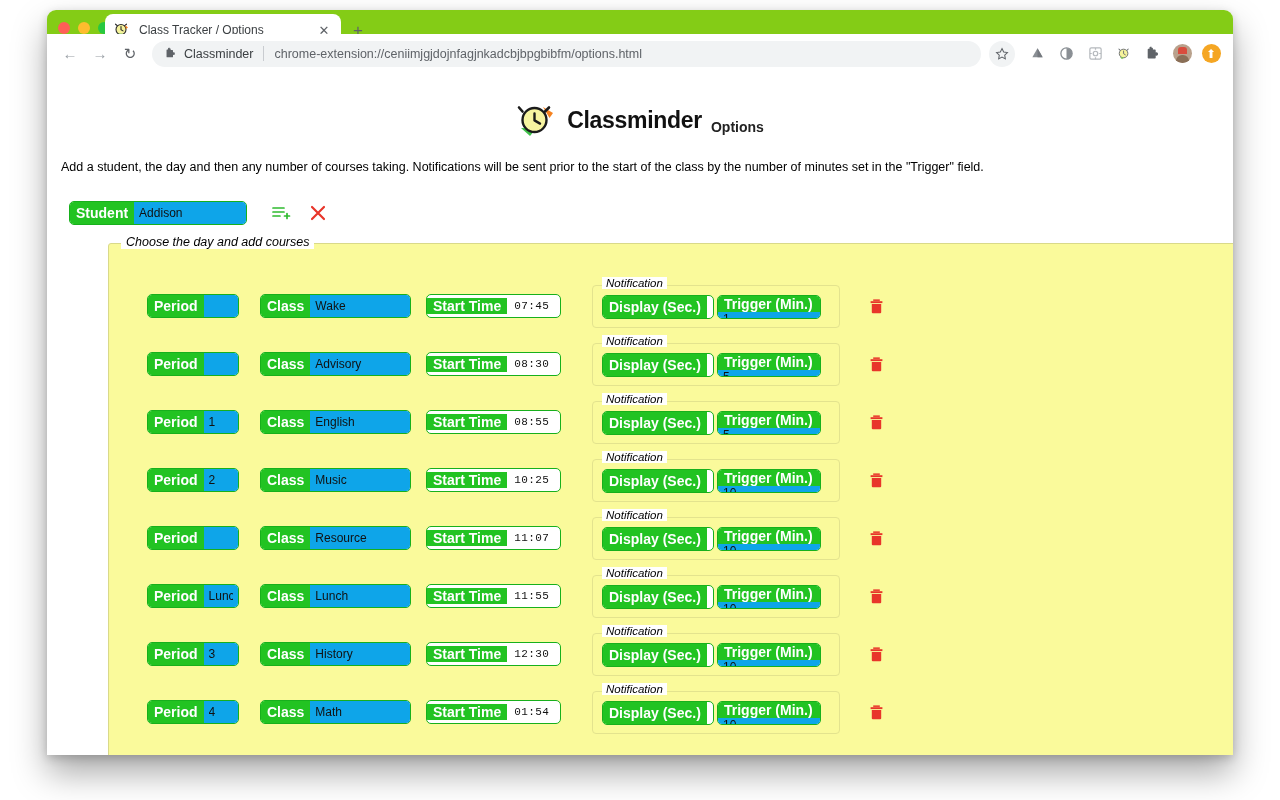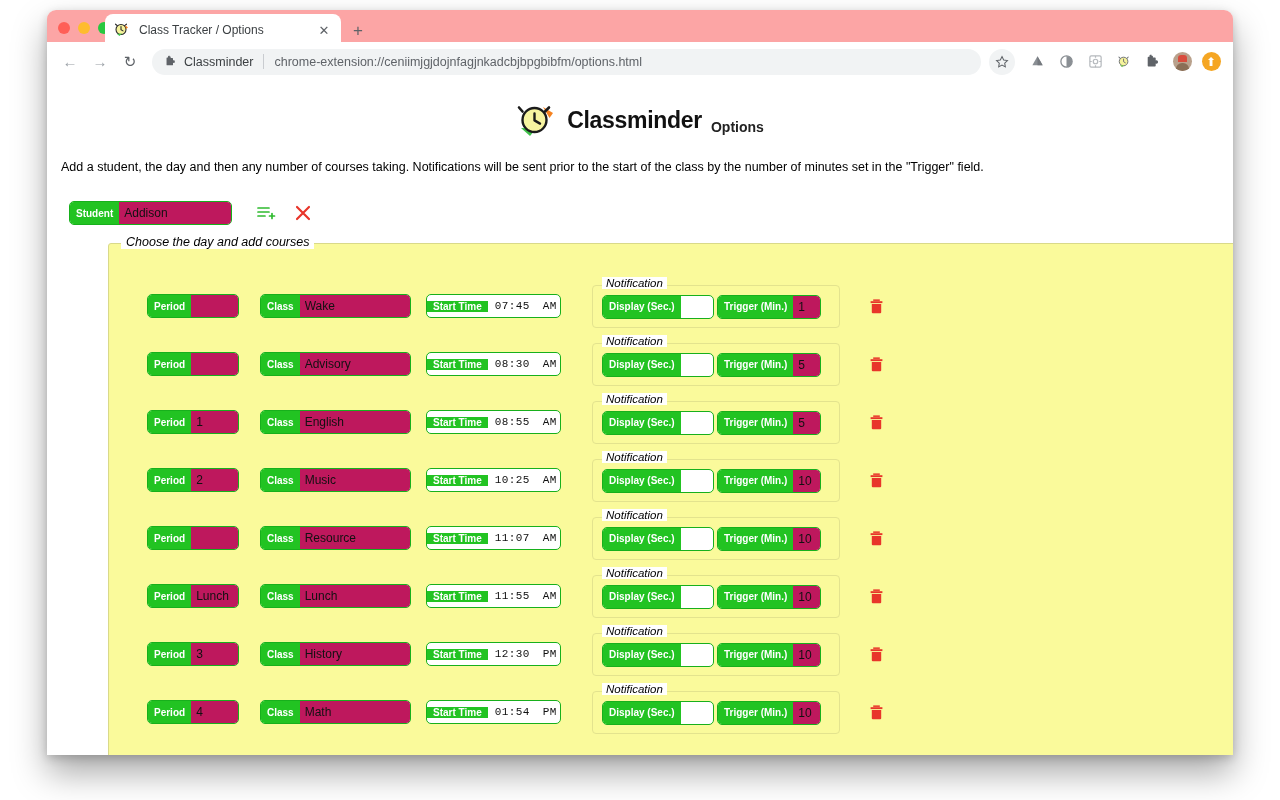--- a/index.html
+++ b/index.html
@@ -16,22 +16,22 @@
     left: 47px; top: 10px;
     width: 1186px; height: 745px;
     background: #ffffff;
     border-radius: 9px 9px 0 0;
     box-shadow: 0 18px 34px rgba(0,0,0,0.34), 0 3px 10px rgba(0,0,0,0.18);
     overflow: hidden;
   }
 
   
   #tab-strip {
-    height: 32px;
-    background: #fca5a5;
+    height: 24px;
+    background: #84cc16;
     position: relative;
   }
   #traffic-lights {
     position: absolute; left: 11px; top: 12px;
     display: flex; gap: 8px;
   }
   .traffic-light { width: 12px; height: 12px; border-radius: 50%; }
   .tl-red { background: #ff5f57; }
   .tl-yellow { background: #febc2e; }
   .tl-green { background: #28c840; }
@@ -172,33 +172,33 @@
     display: inline-flex; align-items: stretch;
     border: 1px solid #17b01c;
     border-radius: 5px;
     background: #ffffff;
     overflow: hidden;
     height: 24px;
   }
   .field-label {
     background: #22c322;
     color: #ffffff;
-    font-size: 10px;
+    font-size: 14px;
     font-weight: bold;
     display: flex; align-items: center;
     padding: 0 6px;
     white-space: nowrap;
   }
   .field-input {
     border: none; outline: none;
     font-family: "Liberation Sans", sans-serif;
     font-size: 12px;
     color: #111111;
     padding: 0 5px;
-    background: #be185d;
+    background: #0ea5e9;
   }
   #student-input { width: 112px; }
   #add-student-icon {
     width: 20px; height: 20px;
     margin-left: 24px;
   }
   #remove-student-icon {
     width: 18px; height: 18px;
     margin-left: 18px;
   }
@@ -278,21 +278,21 @@
     position: absolute;
     left: 9px; top: -9px;
     background: #ffffff;
     padding: 0 4px;
     font-size: 11.5px;
     font-style: italic;
     color: #000000;
   }
   .display-group { width: 112px; gap: 44px; }
   .display-group .field-input { width: 100%; }
-  .trigger-group { width: 104px; margin-left: 3px; }
+  .trigger-group { width: 104px; margin-left: 3px; flex-direction: column; }
   .trigger-group .field-input { width: 100%; }
 
   .delete-icon {
     width: 13px; height: 15px;
     margin-left: 30px;
     flex: 0 0 13px;
   }
 </style>
 </head>
 <body>

